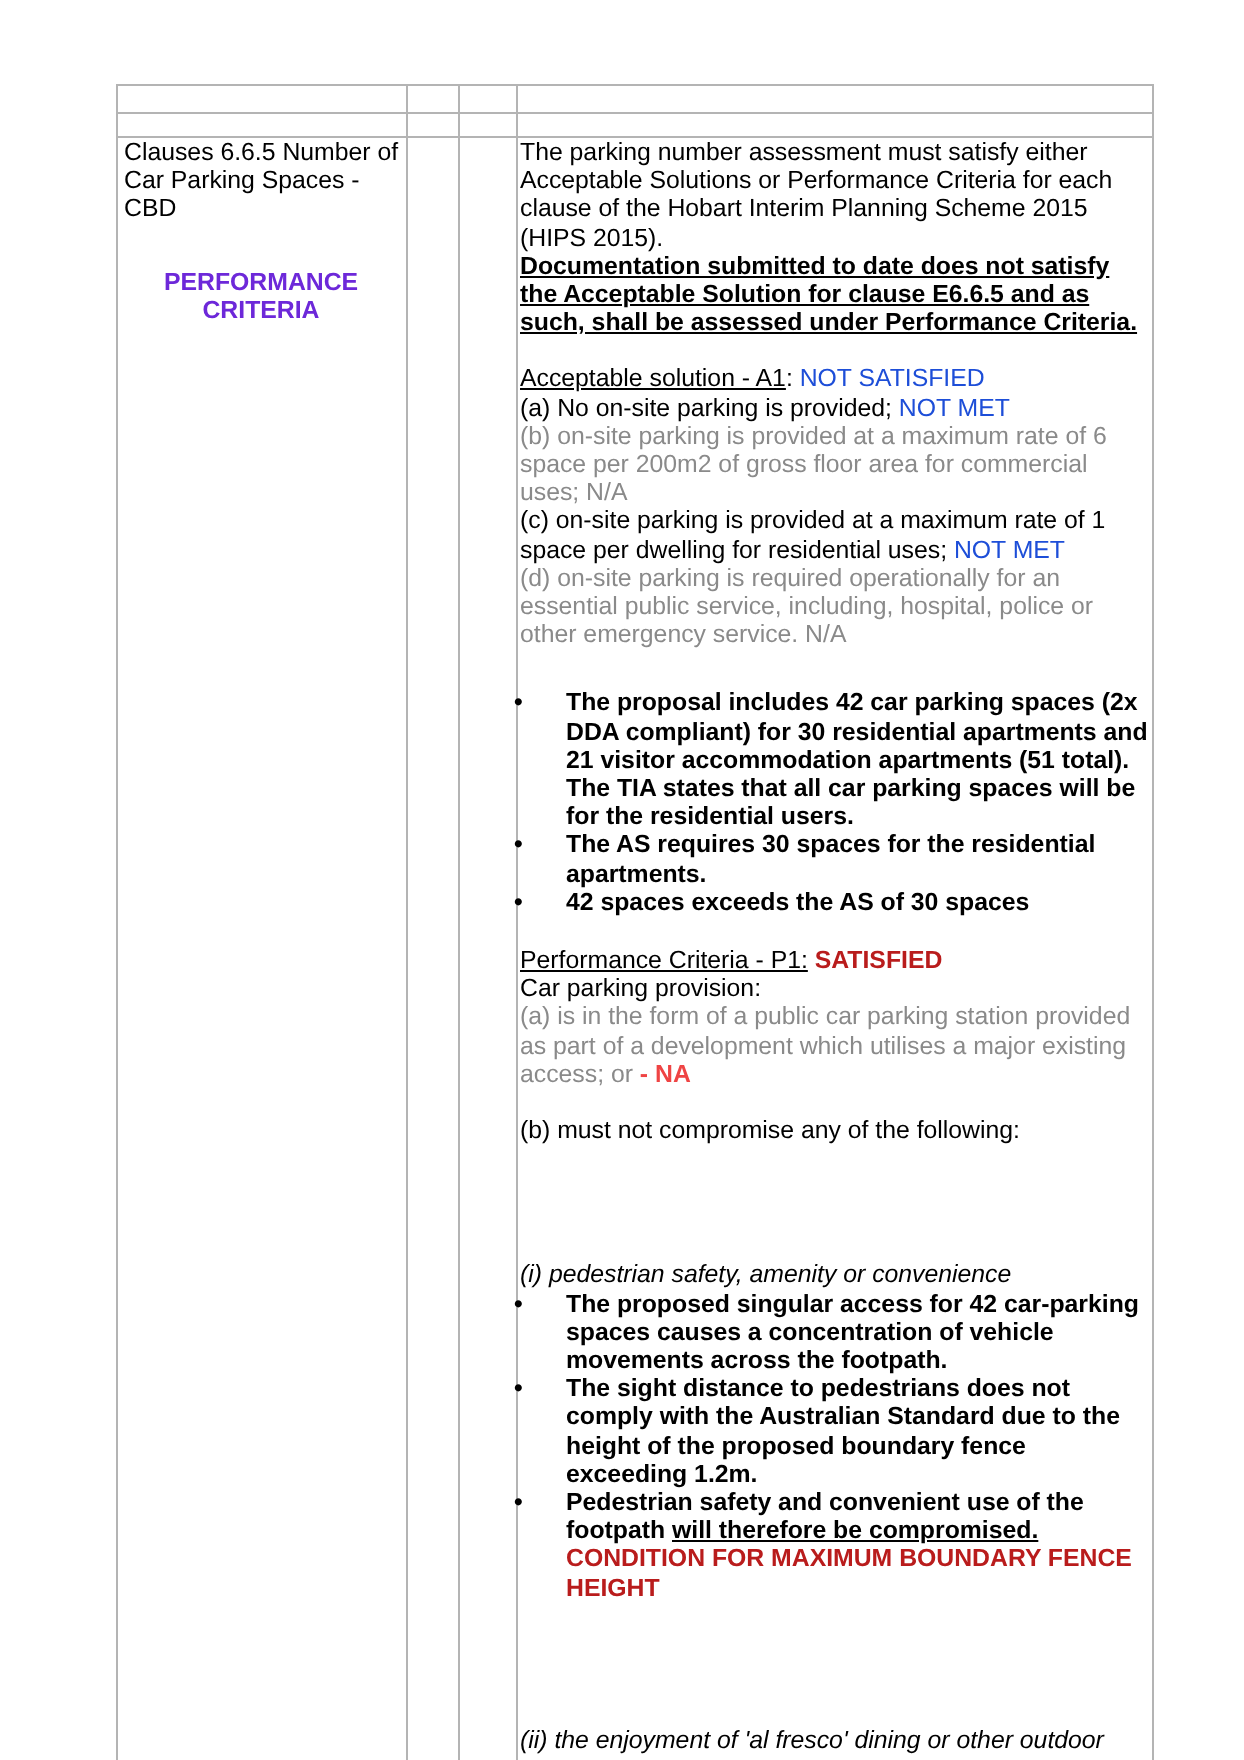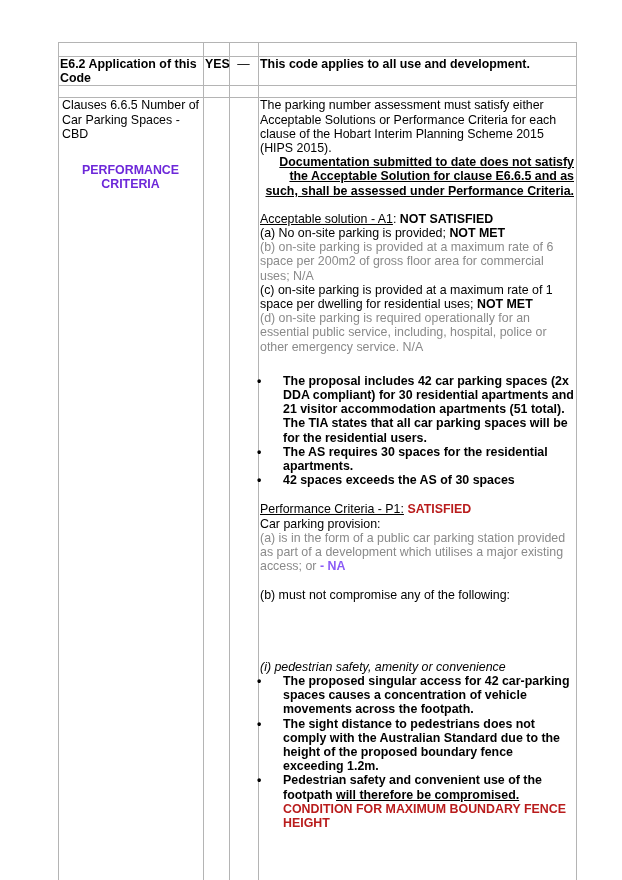--- a/index.html
+++ b/index.html
@@ -6,22 +6,22 @@
   body { width: 622px; height: 880px; position: relative; overflow: hidden;
          font-family: "Liberation Sans", sans-serif; color: #000; }
   .page { position: absolute; left: 0; top: 0; width: 622px; height: 880px; }
   table.assess { position: absolute; left: 58px; top: 42px; width: 518px;
                  border-collapse: collapse; table-layout: fixed; font-size: 12.4px; line-height: 14.2px; }
   table.assess td { border: 1px solid #b4b4b4; vertical-align: top; padding: 0 2px 0 1px; }
   col.c1 { width: 145px; } col.c2 { width: 26px; } col.c3 { width: 29px; } col.c4 { width: 318px; }
   tr.spacer td { height: 13px; }
   tr.spacer2 td { height: 11px; }
   .bold { font-weight: bold; }
-  .ul { text-decoration: underline; text-align: right; }
-  .red { color: #000000; font-weight: bold; }
+  .ul { text-decoration: underline; }
+  .red { color: #1d4ed8; font-weight: normal; }
   .green { color: #b91c1c; font-weight: bold; }
   .grey { color: #8a8a8a; }
   .ital { font-style: italic; margin-top: 44px; }
   .center { text-align: center; }
   .perf { margin-top: 22px; text-align: center; color: #6d28d9; font-weight: bold; line-height: 14px; }
   .gap { height: 14px; }
   ul.bul { list-style: none; margin: 0; padding: 0; }
   ul.bul li { position: relative; padding-left: 23px; font-weight: bold; }
   ul.bul li .dot { position: absolute; left: -3px; top: 0; }
   td.last { border-bottom: none !important; }
@@ -40,26 +40,20 @@
       </colgroup>
 
   <tbody>
         <tr class="spacer">
     <td></td>
           <td></td>
           <td></td>
           <td></td>
   </tr>
 
-  <tr>
-    <td class="bold">E6.2 Application of this Code</td>
-    <td class="bold">YES</td>
-    <td class="center">—</td>
-    <td class="bold">This code applies to all use and development.</td>
-  </tr>
 
   <tr class="spacer2">
     <td></td>
           <td></td>
           <td></td>
           <td></td>
   </tr>
 
 
   <tr>
@@ -87,21 +81,21 @@
         <li><span class="dot">•</span><span>The proposal includes 42 car parking spaces (2x DDA compliant) for 30 residential apartments and 21 visitor accommodation apartments (51 total). The TIA states that all car parking spaces will be for the residential users.</span></li>
         <li><span class="dot">•</span><span>The AS requires 30 spaces for the residential apartments.</span></li>
         <li><span class="dot">•</span><span>42 spaces exceeds the AS of 30 spaces</span></li>
       </ul>
       <div class="gap" style="height:15px"></div>
 
       <div>
         <span class="ul">Performance Criteria - P1:</span>&nbsp;<span class="green">SATISFIED</span>
       </div>
       <div>Car parking provision:</div>
-      <div class="grey"><span>(a) is in the form of a public car parking station provided as part of a development which utilises a major existing access; or </span><span class="bold" style="color:#8b5cf6">- NA</span></div>
+      <div class="grey"><span>(a) is in the form of a public car parking station provided as part of a development which utilises a major existing access; or </span><span class="bold" style="color:#ef4444">- NA</span></div>
       <div class="gap" style="height:14px"></div>
       <div>(b) must not compromise any of the following:</div>
       <div class="gap" style="height:14px"></div>
       <div class="ital">(i) pedestrian safety, amenity or convenience</div>
 
       <ul class="bul">
         <li><span class="dot">•</span><span>The proposed singular access for 42 car-parking spaces causes a concentration of vehicle movements across the footpath.</span></li>
         <li><span class="dot">•</span><span>The sight distance to pedestrians does not comply with the Australian Standard due to the height of the proposed boundary fence exceeding 1.2m.</span></li>
         <li><span class="dot">•</span><span>Pedestrian safety and convenient use of the footpath </span><span class="ul">will therefore be compromised.</span><span class="green"> CONDITION FOR MAXIMUM BOUNDARY FENCE HEIGHT</span></li>
       </ul>

